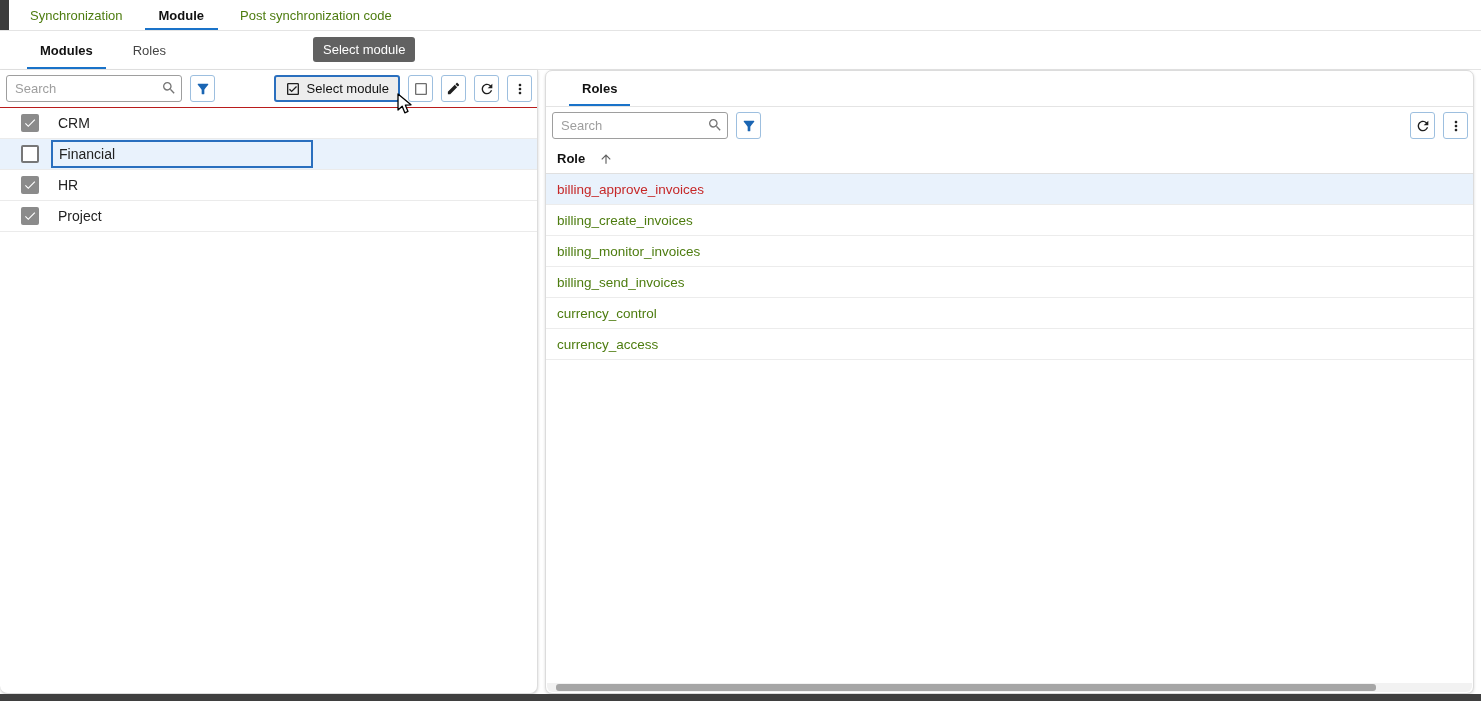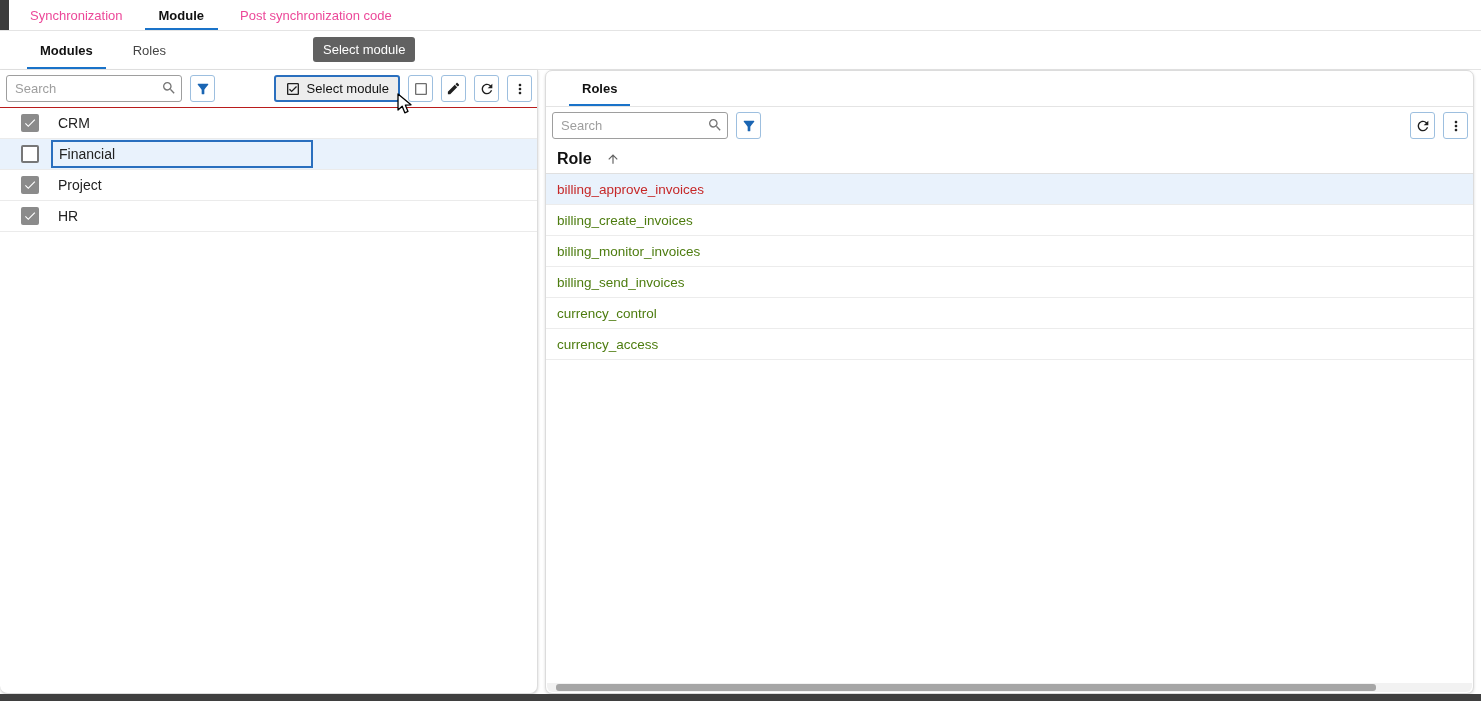--- a/index.html
+++ b/index.html
@@ -14,21 +14,21 @@
 
   
   .topbar {
     position: absolute; top: 0; left: 0; right: 0; height: 31px;
     background: #fff; border-bottom: 1px solid #e4e4e4;
     display: flex; align-items: stretch; padding-left: 12px;
   }
   .corner-sliver { position: absolute; left: 0; top: 0; width: 9px; height: 30px; background: #3b3b3b; }
   .top-tab {
     display: flex; align-items: center; padding: 0 18px;
-    font-size: 13px; color: #ec4899; position: relative; cursor: pointer;
+    font-size: 13px; color: #4d7c0f; position: relative; cursor: pointer;
   }
   .top-tab.active { color: #111; font-weight: bold; }
   .top-tab.active::after {
     content: ""; position: absolute; left: 4px; right: 4px; bottom: 0;
     height: 2px; background: #1a73c9;
   }
 
   
   .subbar {
     position: absolute; top: 31px; left: 0; right: 0; height: 39px;
@@ -108,21 +108,21 @@
   .roles-tab {
     display: flex; align-items: center; padding: 0 13px;
     font-size: 13px; font-weight: bold; color: #111; position: relative; cursor: pointer;
   }
   .roles-tab::after {
     content: ""; position: absolute; left: 0; right: 0; bottom: 0;
     height: 2px; background: #1a73c9;
   }
   .table-header {
     height: 30px; display: flex; align-items: center; padding-left: 11px;
-    border-bottom: 1px solid #e0e0e0; font-size: 16px; font-weight: bold; color: #111;
+    border-bottom: 1px solid #e0e0e0; font-size: 13px; font-weight: bold; color: #111;
   }
   .sort-icon { margin-left: 14px; display: flex; cursor: pointer; }
   .role-row {
     height: 31px; display: flex; align-items: center; padding-left: 11px;
     border-bottom: 1px solid #ececec; font-size: 13.5px; color: #4d7c0f; cursor: pointer;
   }
   .role-row.selected { background: #e9f2fc; }
   .role-row.danger { color: #c62828; }
 
   .hscrollbar {
@@ -240,29 +240,29 @@
       <span class="edit-box">
         <span>Financial</span>
       </span>
     </div>
     <div class="mod-row">
       <span class="cb checked">
         <svg viewBox="0 0 24 24" width="14" height="14">
             <path d="M9 16.2 4.8 12l-1.4 1.4L9 19 21 7l-1.4-1.4z" fill="#fff"></path>
           </svg>
       </span>
-      <span class="mod-label">Project</span>
+      <span class="mod-label">HR</span>
     </div>
     <div class="mod-row">
       <span class="cb checked">
         <svg viewBox="0 0 24 24" width="14" height="14">
             <path d="M9 16.2 4.8 12l-1.4 1.4L9 19 21 7l-1.4-1.4z" fill="#fff"></path>
           </svg>
       </span>
-      <span class="mod-label">HR</span>
+      <span class="mod-label">Project</span>
     </div>
   </div>
 </div>
 
 <div class="right-card">
   <div class="roles-tabbar">
     <div class="roles-tab">
       <span>Roles</span>
     </div>
   </div>

